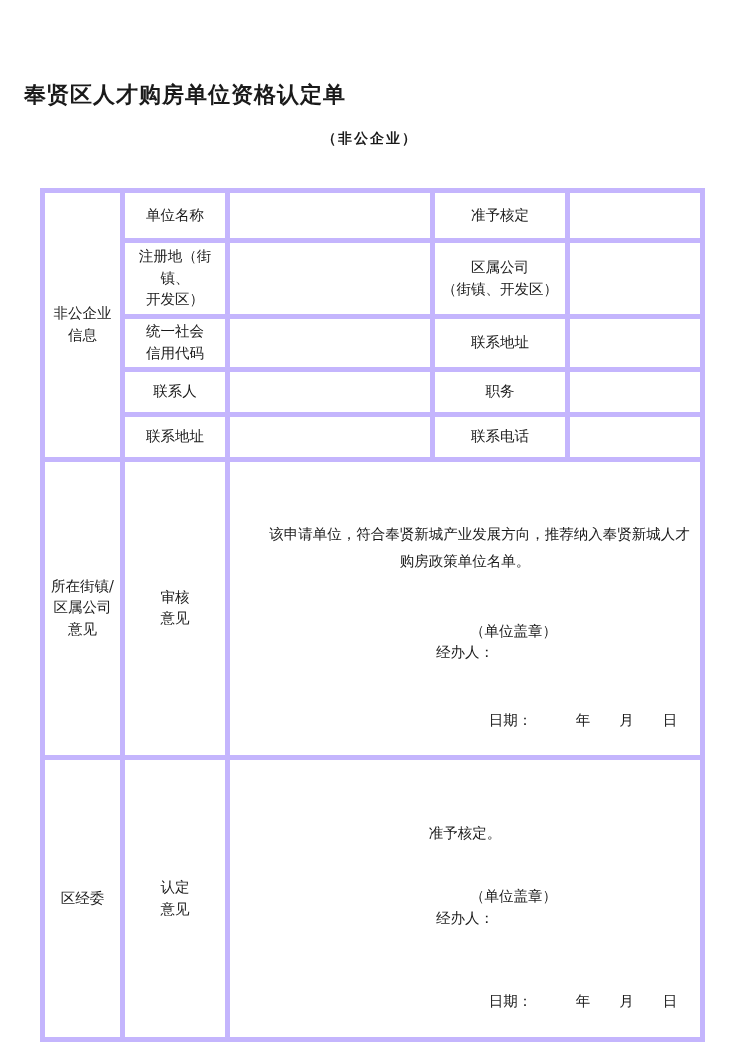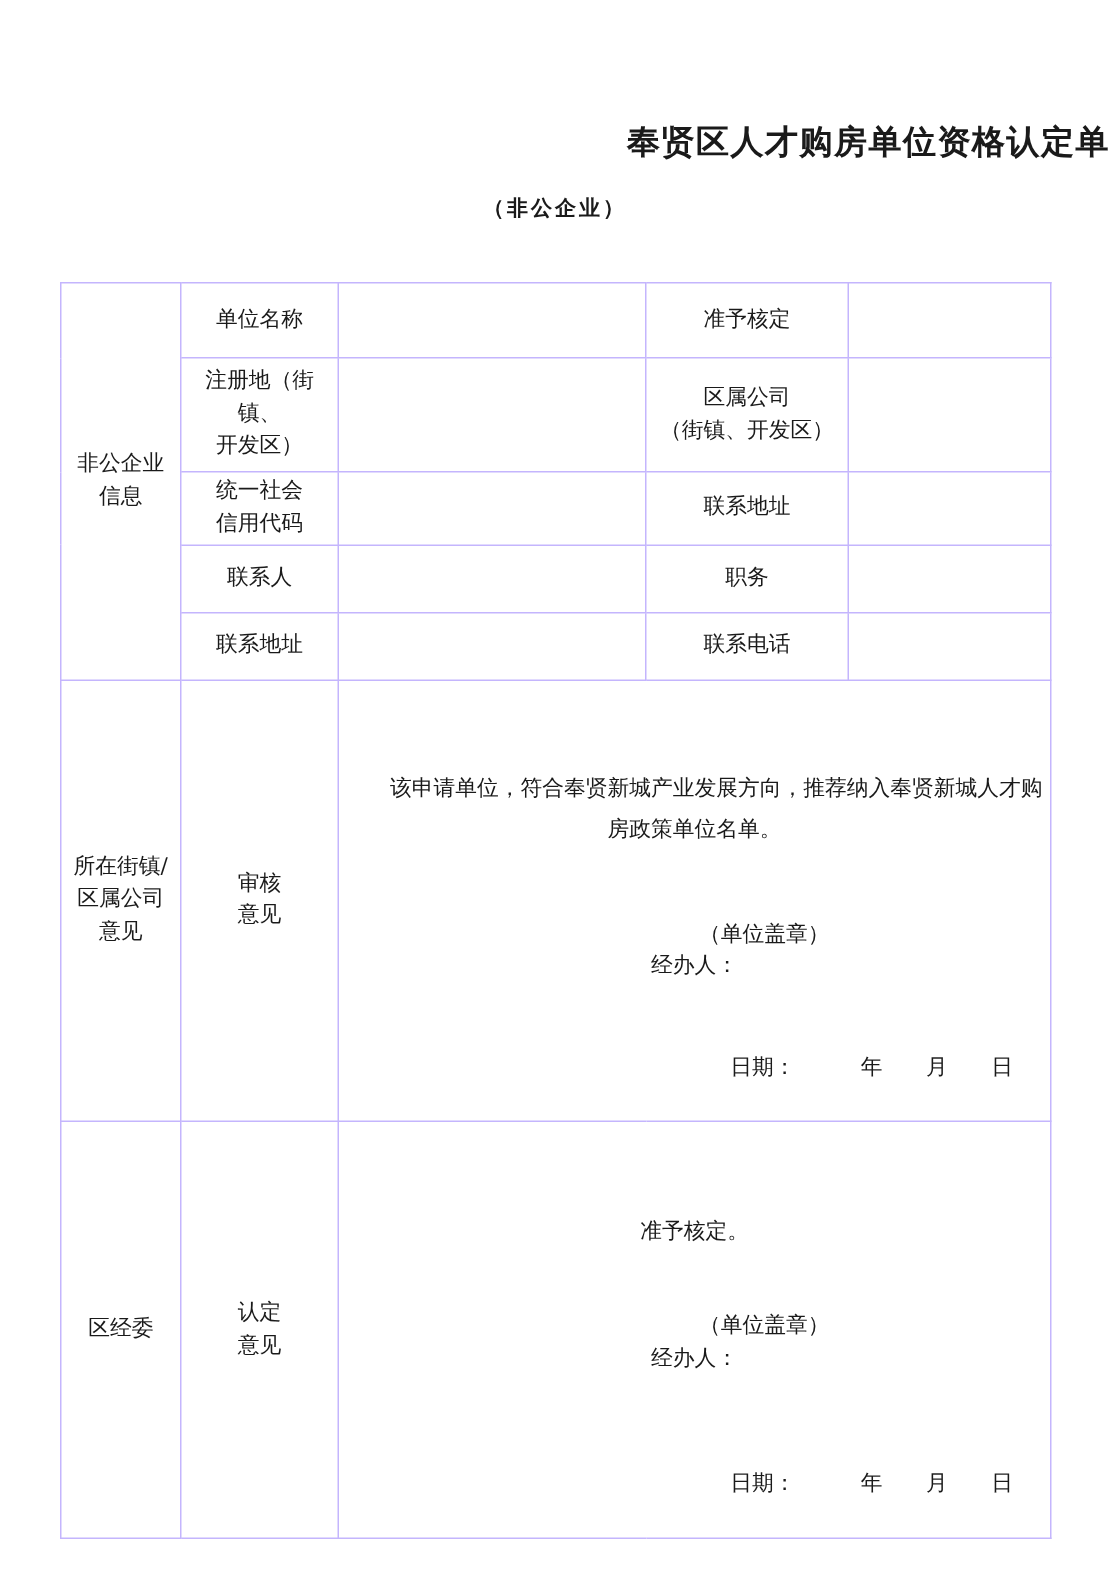--- a/index.html
+++ b/index.html
@@ -6,41 +6,42 @@
   html, body { background: #ffffff; }
   body {
     width: 740px; height: 1047px;
     color: #1a1a1a;
     font-family: "DejaVu Serif", "Liberation Serif", serif;
   }
   .page { position: relative; width: 740px; height: 1047px; overflow: hidden; }
 
   .title {
     padding-top: 80px;
-    text-align: right;
+    text-align: left;
     font-size: 22px;
     font-weight: bold;
     letter-spacing: 1px;
+    padding-left: 24px;
   }
   .subtitle {
     margin-top: 20px;
     text-align: center;
     font-size: 14px;
     font-weight: bold;
     letter-spacing: 2px;
   }
 
   table.form {
     border-collapse: collapse;
     table-layout: fixed;
     width: 660px;
     margin: 40px 0 0 40px;
   }
   table.form td {
-    border: 1px solid #c4b5fd;
+    border: 5px solid #c4b5fd;
     font-size: 14.5px;
     line-height: 1.5;
     text-align: center;
     vertical-align: middle;
     white-space: pre-line;
     padding: 2px 4px;
   }
   td.group { font-size: 14.5px; }
   td.blank { background: #fff; }
 

